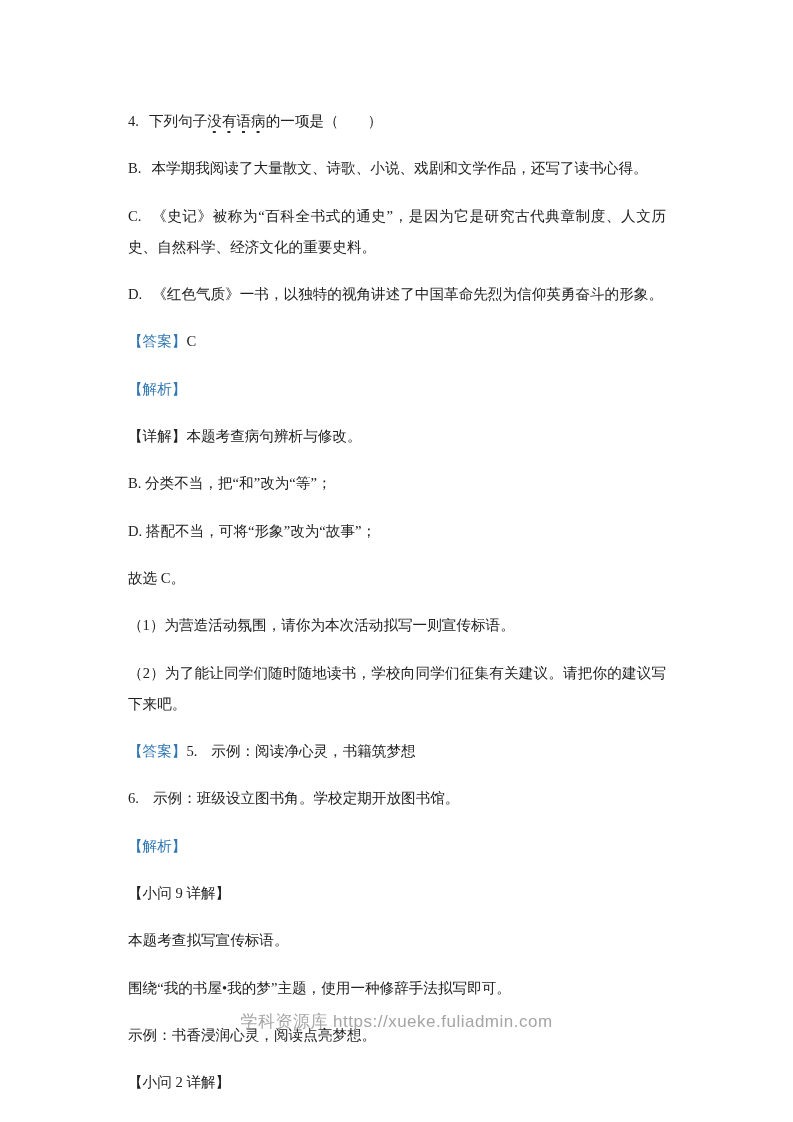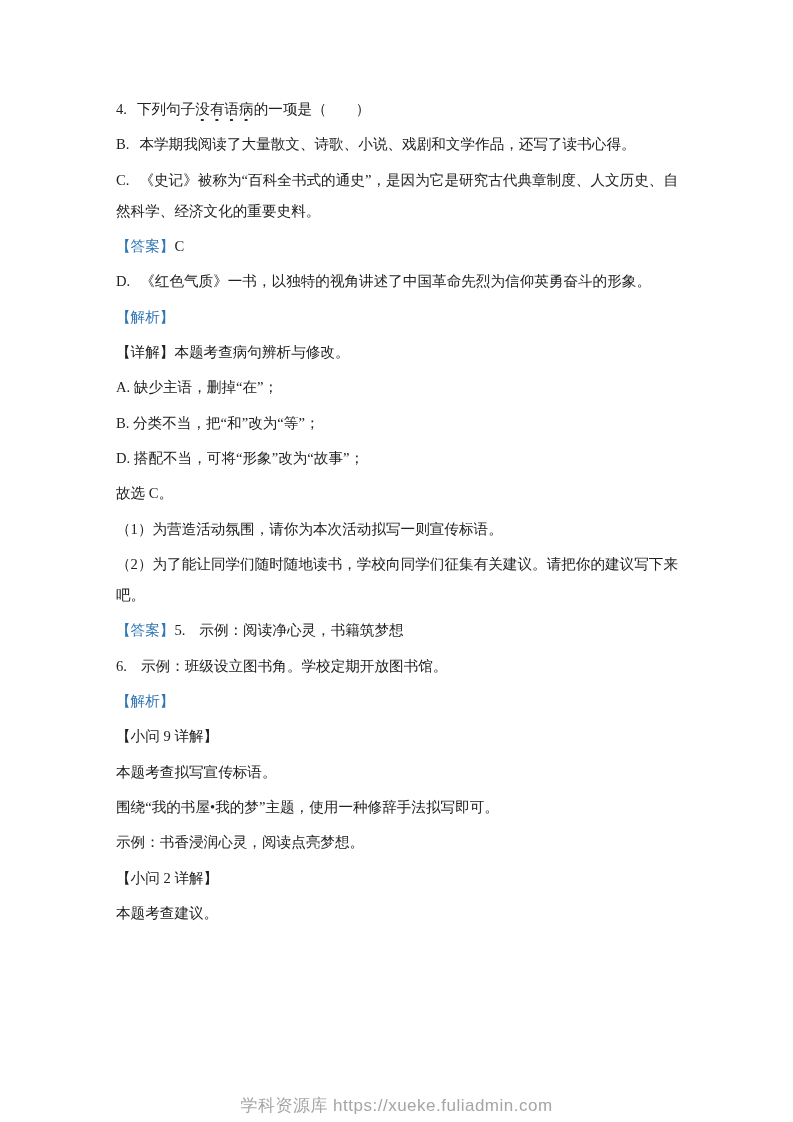--- a/index.html
+++ b/index.html
@@ -12,67 +12,66 @@
     overflow: hidden;
   }
   .doc {
     position: absolute;
     left: 112px; top: 90px;
     width: 570px;
     font-size: 14.6px;
     line-height: 31.3px;
     text-align: justify;
   }
-  .doc p { margin: 4px; }
+  .doc p { margin: 16px; }
   .qnum { margin-right: 10px; }
   .optlabel { margin-right: 10px; }
   .blue { color: #2F76B3; }
   .ansnum { margin-right: 14px; }
   .emph {
     background-image: radial-gradient(circle, #2a2a2a 1.4px, rgba(255,255,255,0) 1.5px);
     background-size: 1em 6px;
     background-repeat: repeat-x;
     background-position: 0 100%;
     padding-bottom: 6px;
   }
   .clip {
     max-height: 32px;
     overflow: hidden;
   }
   .footer {
     position: absolute;
     left: 0; right: 0;
-    top: 1094px;
+    top: 1010px;
     text-align: center;
     font-family: "Liberation Sans", "DejaVu Sans", sans-serif;
     font-size: 17px;
     letter-spacing: 0.5px;
     color: #a5a5a5;
   }
 </style>
 </head>
 <body>
 
 <div class="doc">
 
   <p><span class="qnum">4.</span><span>下列句子</span><span class="emph">没有语病</span><span>的一项是（　　）</span></p>
 
 
   <p><span class="optlabel">B.</span><span>本学期我阅读了大量散文、诗歌、小说、戏剧和文学作品，还写了读书心得。</span></p>
 
   <p><span class="optlabel">C.</span><span>《史记》被称为“百科全书式的通史”，是因为它是研究古代典章制度、人文历史、自然科学、经济文化的重要史料。</span></p>
 
+  <p><span class="optlabel">D.</span><span>《红色气质》一书，以独特的视角讲述了中国革命先烈为信仰英勇奋斗的形象。</span></p>
+
   <p><span class="blue">【答案】</span><span>C</span></p>
-
-  <p><span class="optlabel">D.</span><span>《红色气质》一书，以独特的视角讲述了中国革命先烈为信仰英勇奋斗的形象。</span></p>
 
   <p><span class="blue">【解析】</span></p>
 
   <p>【详解】本题考查病句辨析与修改。</p>
-  <p>A. 缺少主语，删掉“在”；</p>
   <p>B. 分类不当，把“和”改为“等”；</p>
   <p>D. 搭配不当，可将“形象”改为“故事”；</p>
   <p>故选 C。</p>
 
 
   <p>（1）为营造活动氛围，请你为本次活动拟写一则宣传标语。</p>
   <p>（2）为了能让同学们随时随地读书，学校向同学们征集有关建议。请把你的建议写下来吧。</p>
 
   <p><span class="blue">【答案】</span><span class="ansnum">5.</span><span>示例：阅读净心灵，书籍筑梦想</span></p>
 

